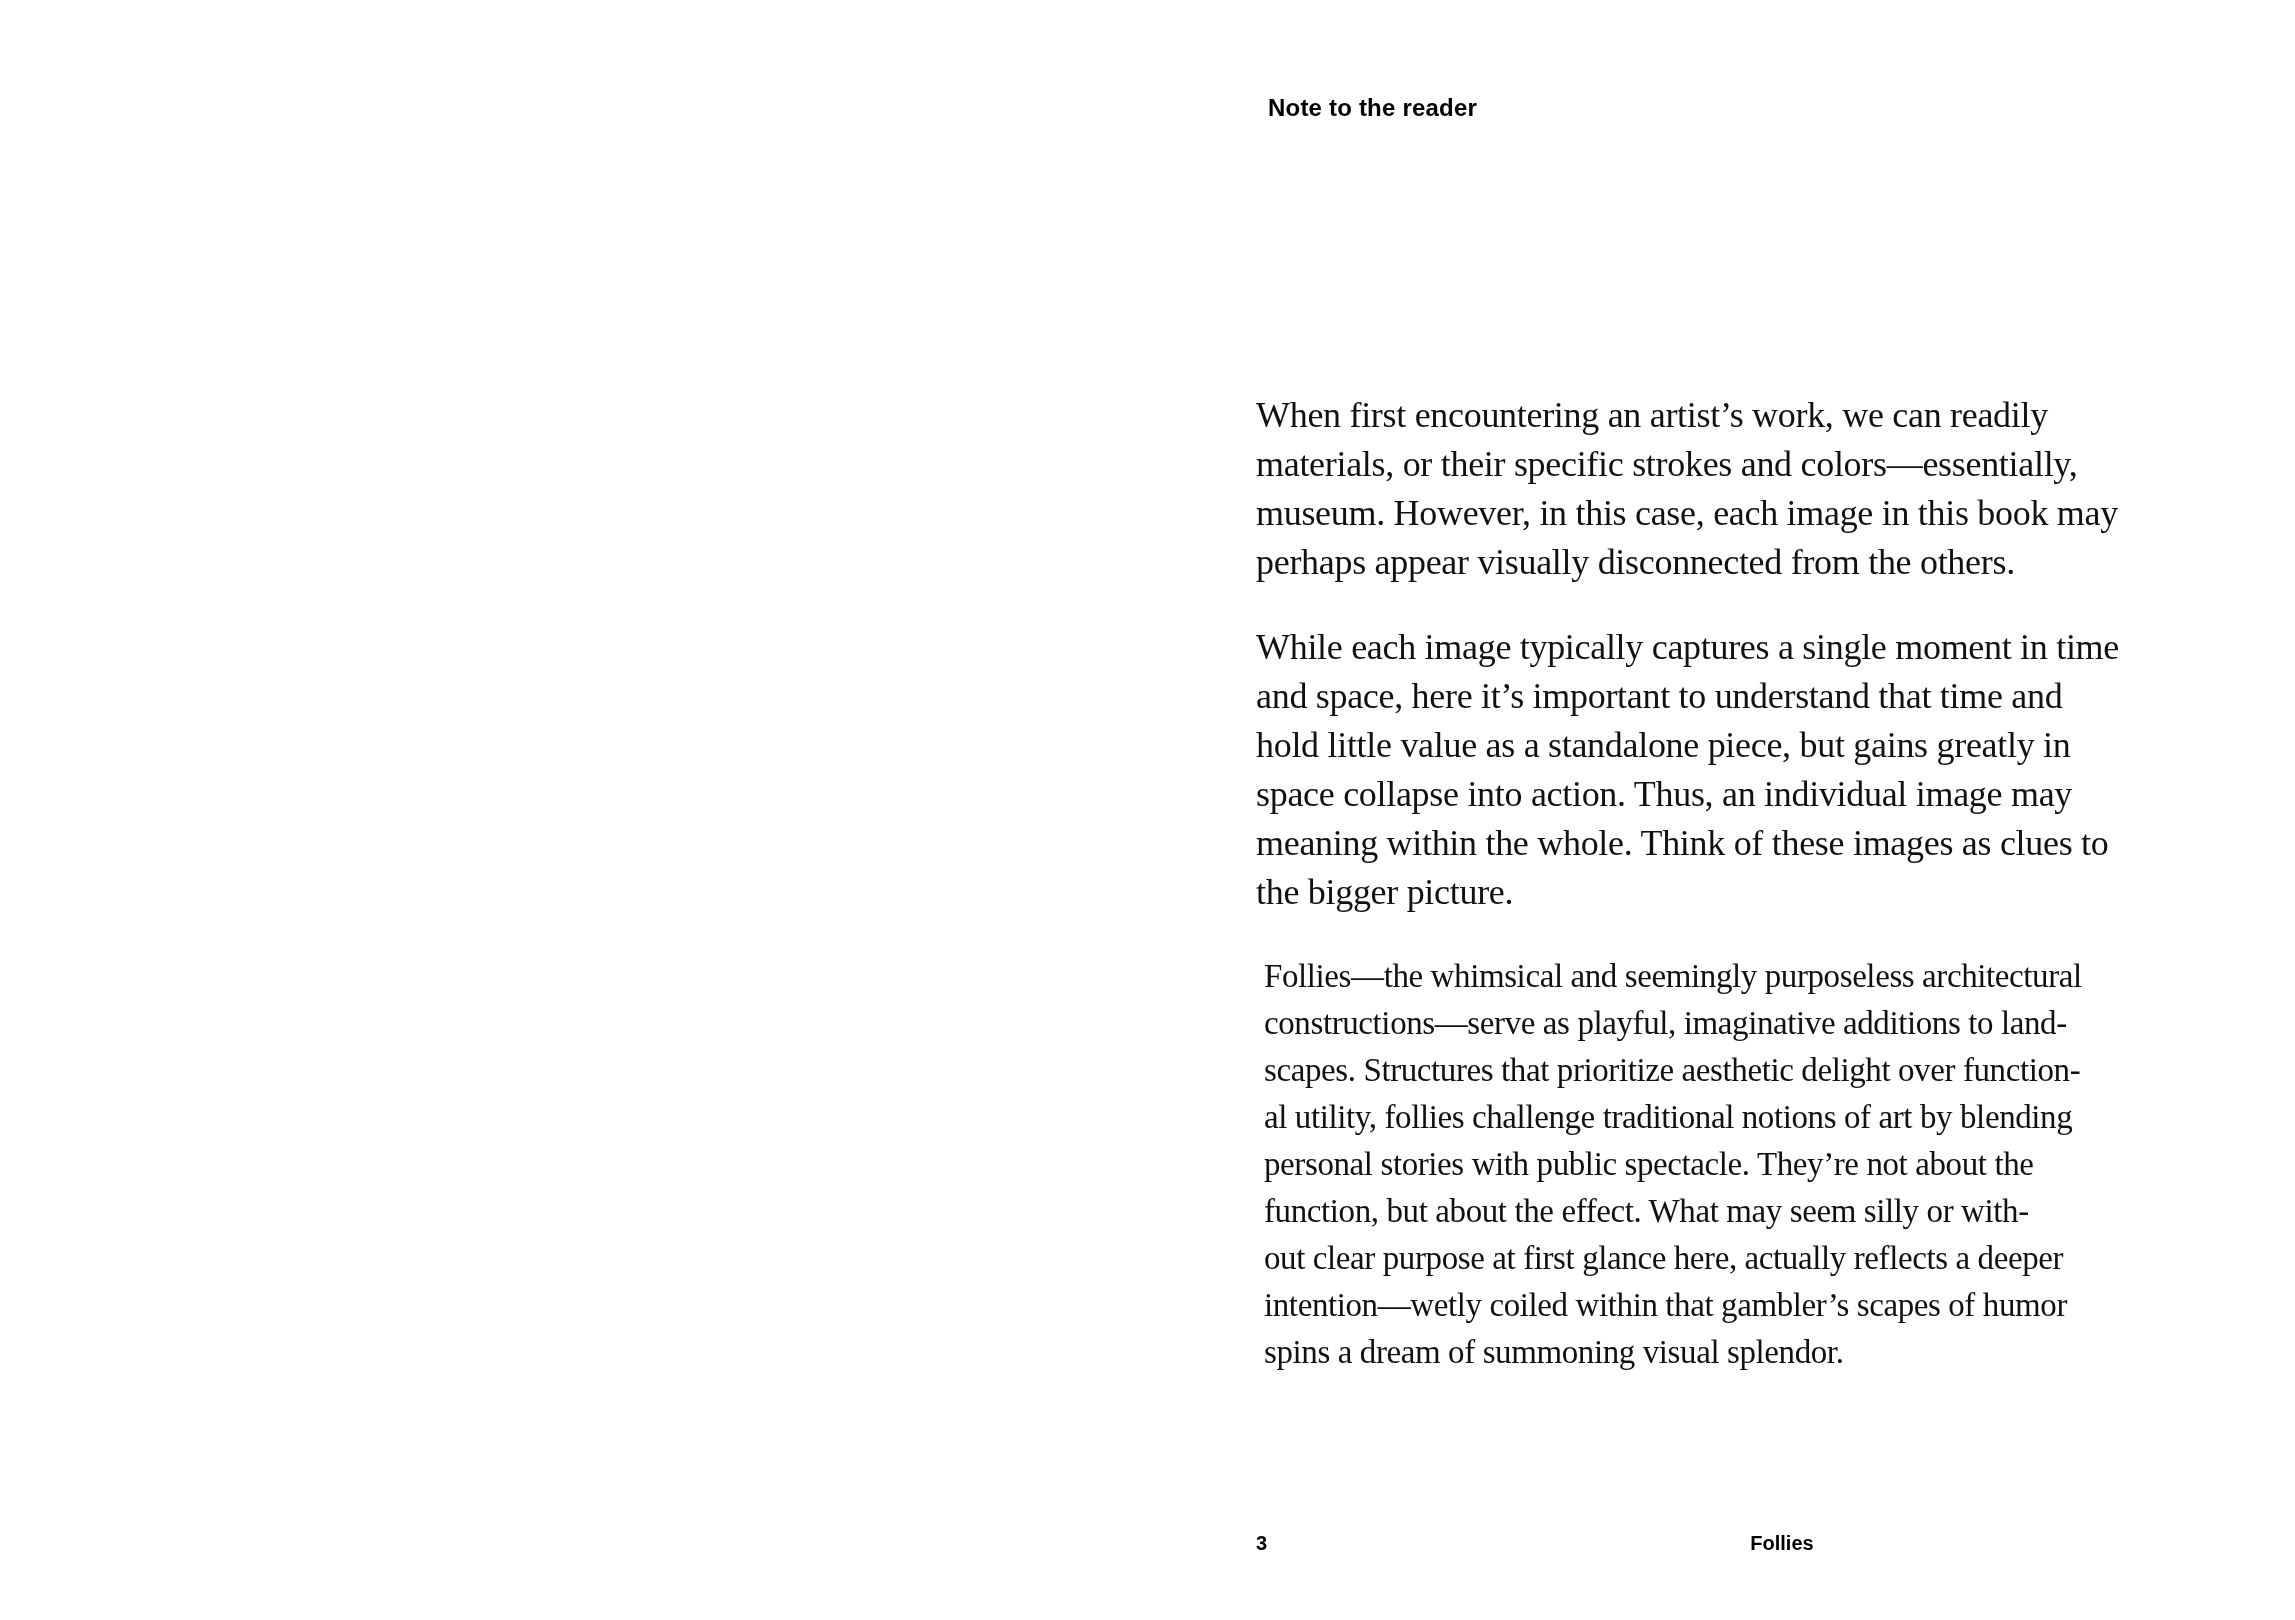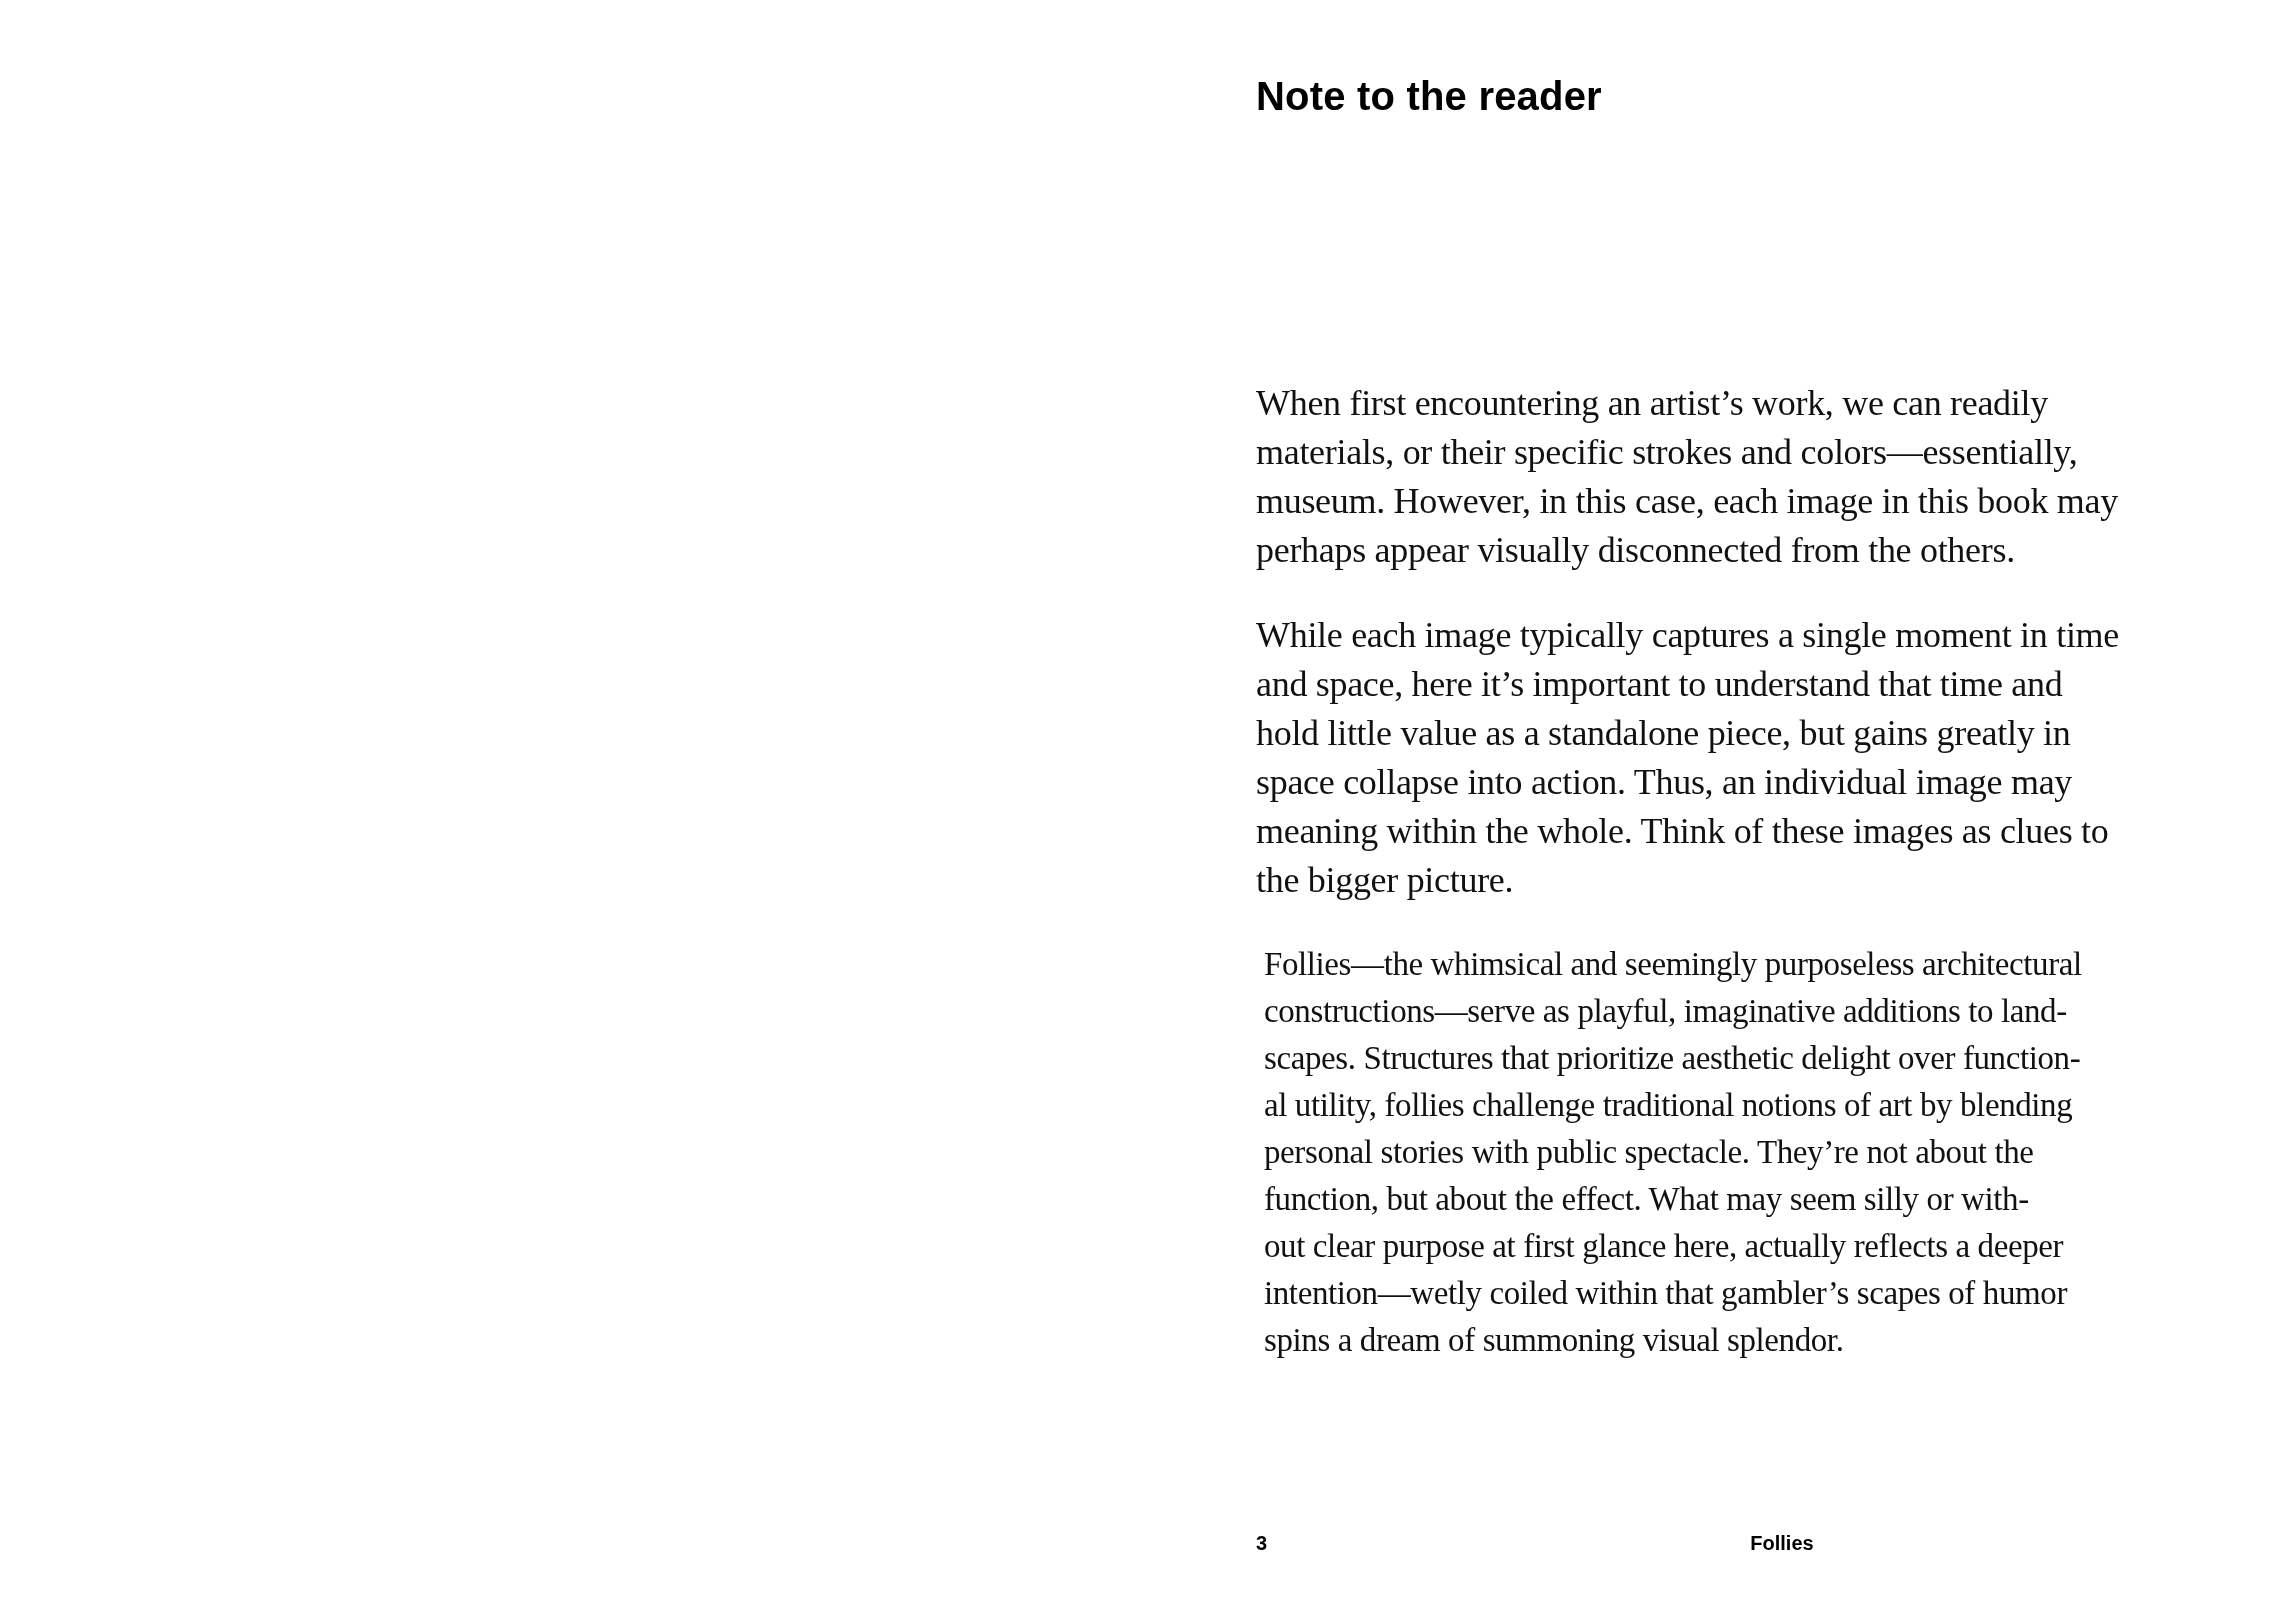--- a/index.html
+++ b/index.html
@@ -20,44 +20,44 @@
     background: #ffffff;
   }
   .page-right {
     position: absolute;
     left: 1256px; top: 0;
     width: 978px; height: 100%;
   }
   .heading {
     position: absolute;
     top: 77px; left: 0;
-    margin: 0;
+    margin: 12px;
     font-family: "Liberation Sans", sans-serif;
     font-weight: 700;
-    font-size: 40px;
+    font-size: 24px;
     line-height: 38px;
     letter-spacing: 0.2px;
     color: #000000;
     white-space: pre;
   }
   .bodytext {
     position: absolute;
     top: 375px; left: 0;
     width: 100%;
   }
   .para {
     font-family: "Liberation Serif", serif;
     color: #111111;
   }
   .para > div { white-space: pre; }
   .para-lg {
     font-size: 36px;
     line-height: 49px;
     letter-spacing: -0.3px;
-    margin: 4px 0 36px 0;
+    margin: 16px 0 36px 0;
   }
   .para-sm {
     font-size: 33px;
     line-height: 47px;
     letter-spacing: -0.4px;
     margin: 8px;
   }
   .footer {
     position: absolute;
     top: 1531px; left: 0;

